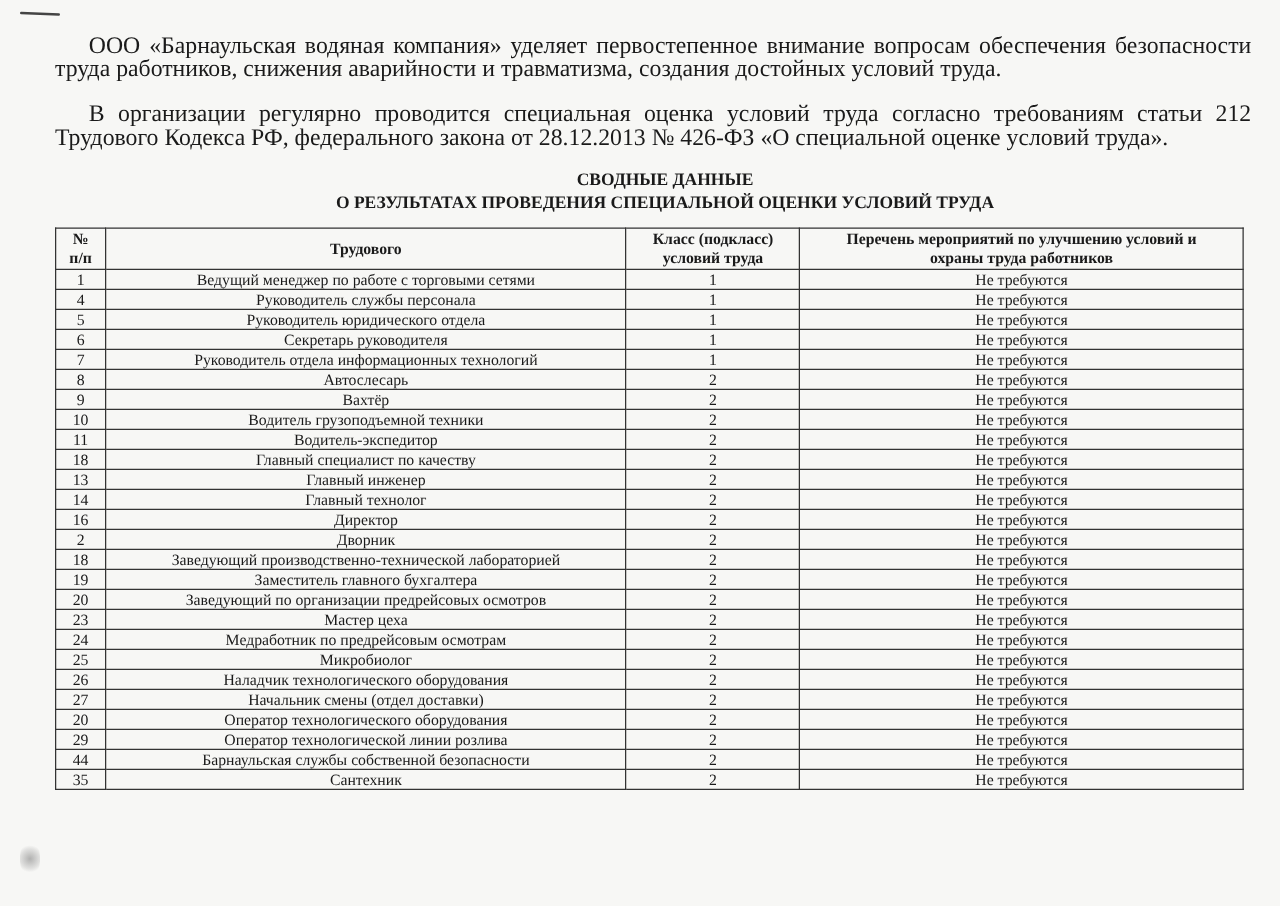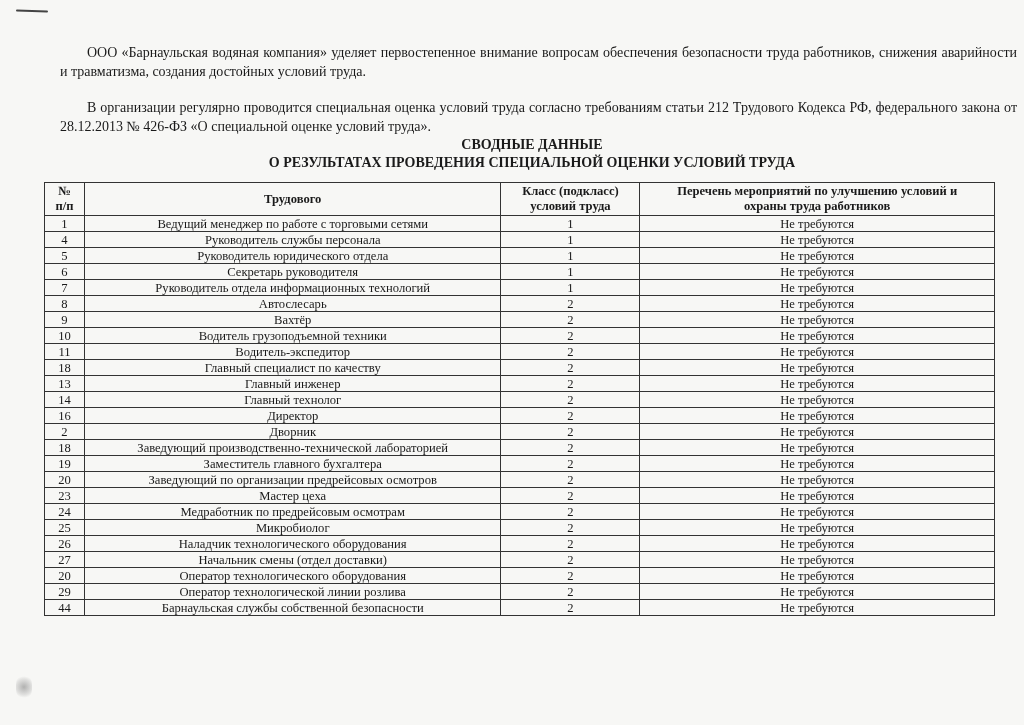--- a/index.html
+++ b/index.html
@@ -9,22 +9,22 @@
     font-family: "Liberation Serif", "DejaVu Serif", serif;
     color: #1a1a1a;
     position: relative;
   }
   .mark-top {
     position: absolute; left: 16px; top: 10px; width: 32px; height: 2px;
     background: #444; transform: rotate(2deg); border-radius: 1px;
   }
   .para {
     position: absolute; left: 44px; width: 957px;
-    font-size: 14px; line-height: 19px; text-align: justify;
-    text-indent: 27px; margin: 16px;
+    font-size: 19px; line-height: 19px; text-align: justify;
+    text-indent: 27px; margin: 0;
   }
   #p1 { top: 27px; }
   #p2 { top: 82px; }
   .title {
     position: absolute; left: 0; width: 1064px; text-align: center;
     font-weight: bold; font-size: 14px; line-height: 18px; margin: 0;
   }
   #t1 { top: 136px; }
   #t2 { top: 154px; }
   table.results {
@@ -224,16 +224,22 @@
         <td>Оператор технологической линии розлива</td>
         <td>2</td>
         <td>Не требуются</td>
       </tr>
       <tr>
         <td>44</td>
         <td>Барнаульская службы собственной безопасности</td>
         <td>2</td>
         <td>Не требуются</td>
       </tr>
+      <tr>
+        <td>35</td>
+        <td>Сантехник</td>
+        <td>2</td>
+        <td>Не требуются</td>
+      </tr>
     </tbody>
 </table>
 
 <div class="stain"></div>
 
 </body></html>

